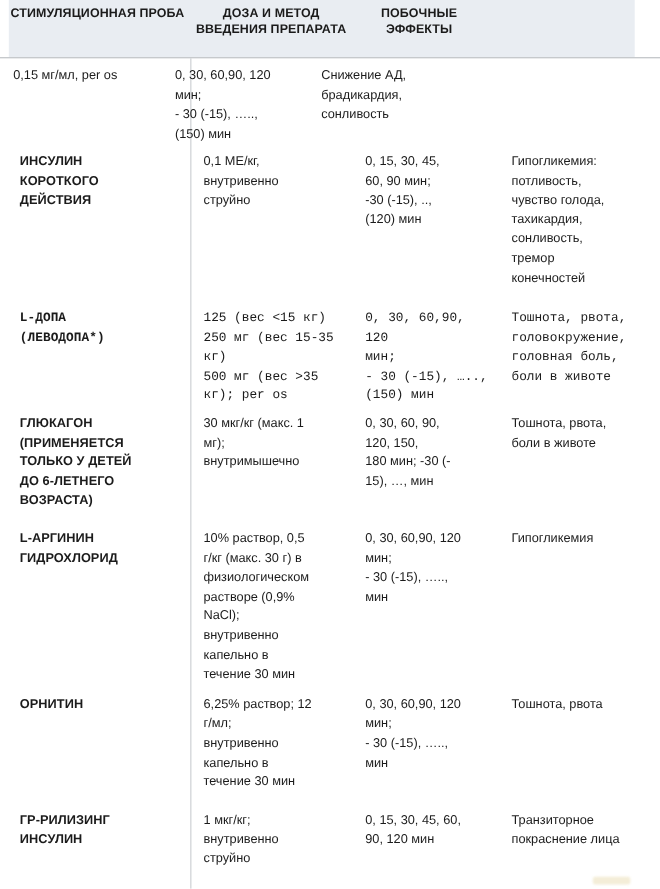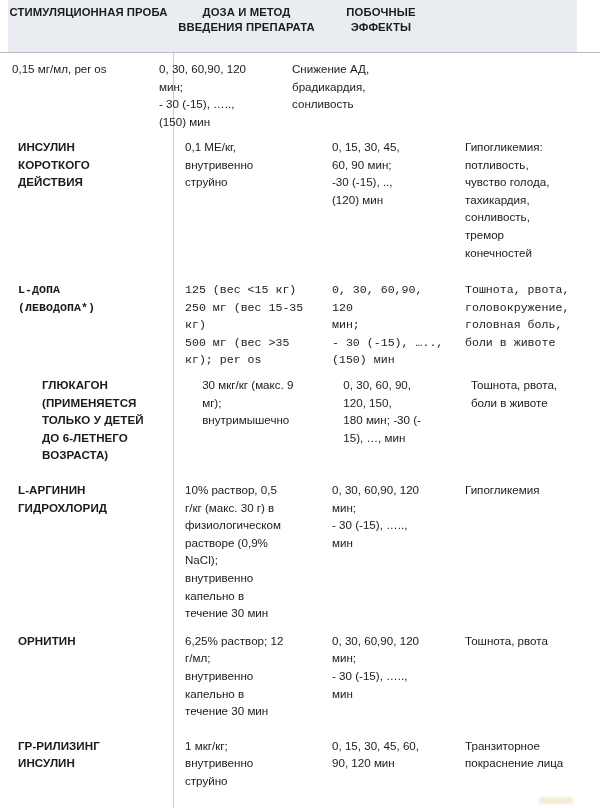--- a/index.html
+++ b/index.html
@@ -110,21 +110,21 @@
   .c4 {
     width: 145px;
     padding-left: 10px;
     padding-right: 6px;
   }
 
   
   .row-0 { padding-top: 7px;  min-height: 85px; }
   .row-1 { padding-top: 0px;  min-height: 143px; }
   .row-2 { padding-top: 0px;  min-height: 90px; font-family: Liberation Mono, monospace; }
-  .row-3 { padding-top: 5px;  min-height: 105px; margin-left: 24px; }
+  .row-3 { padding-top: 5px;  min-height: 105px; }
   .row-4 { padding-top: 5px;  min-height: 140px; }
   .row-5 { padding-top: 10px; min-height: 105px; }
   .row-6 { padding-top: 10px; min-height: 78px; }
 
   .smudge {
     position: absolute;
     left: 539px;
     top: 797px;
     width: 34px;
     height: 7px;
@@ -201,21 +201,21 @@
 головная боль,
 боли в животе</div>
     </div>
 
     <div class="row row-3">
       <div class="cell c1">ГЛЮКАГОН
 (ПРИМЕНЯЕТСЯ
 ТОЛЬКО У ДЕТЕЙ
 ДО 6-ЛЕТНЕГО
 ВОЗРАСТА)</div>
-      <div class="cell c2">30 мкг/кг (макс. 9
+      <div class="cell c2">30 мкг/кг (макс. 1
 мг);
 внутримышечно</div>
       <div class="cell c3">0, 30, 60, 90,
 120, 150,
 180 мин; -30 (-
 15), …, мин</div>
       <div class="cell c4">Тошнота, рвота,
 боли в животе</div>
     </div>
 

